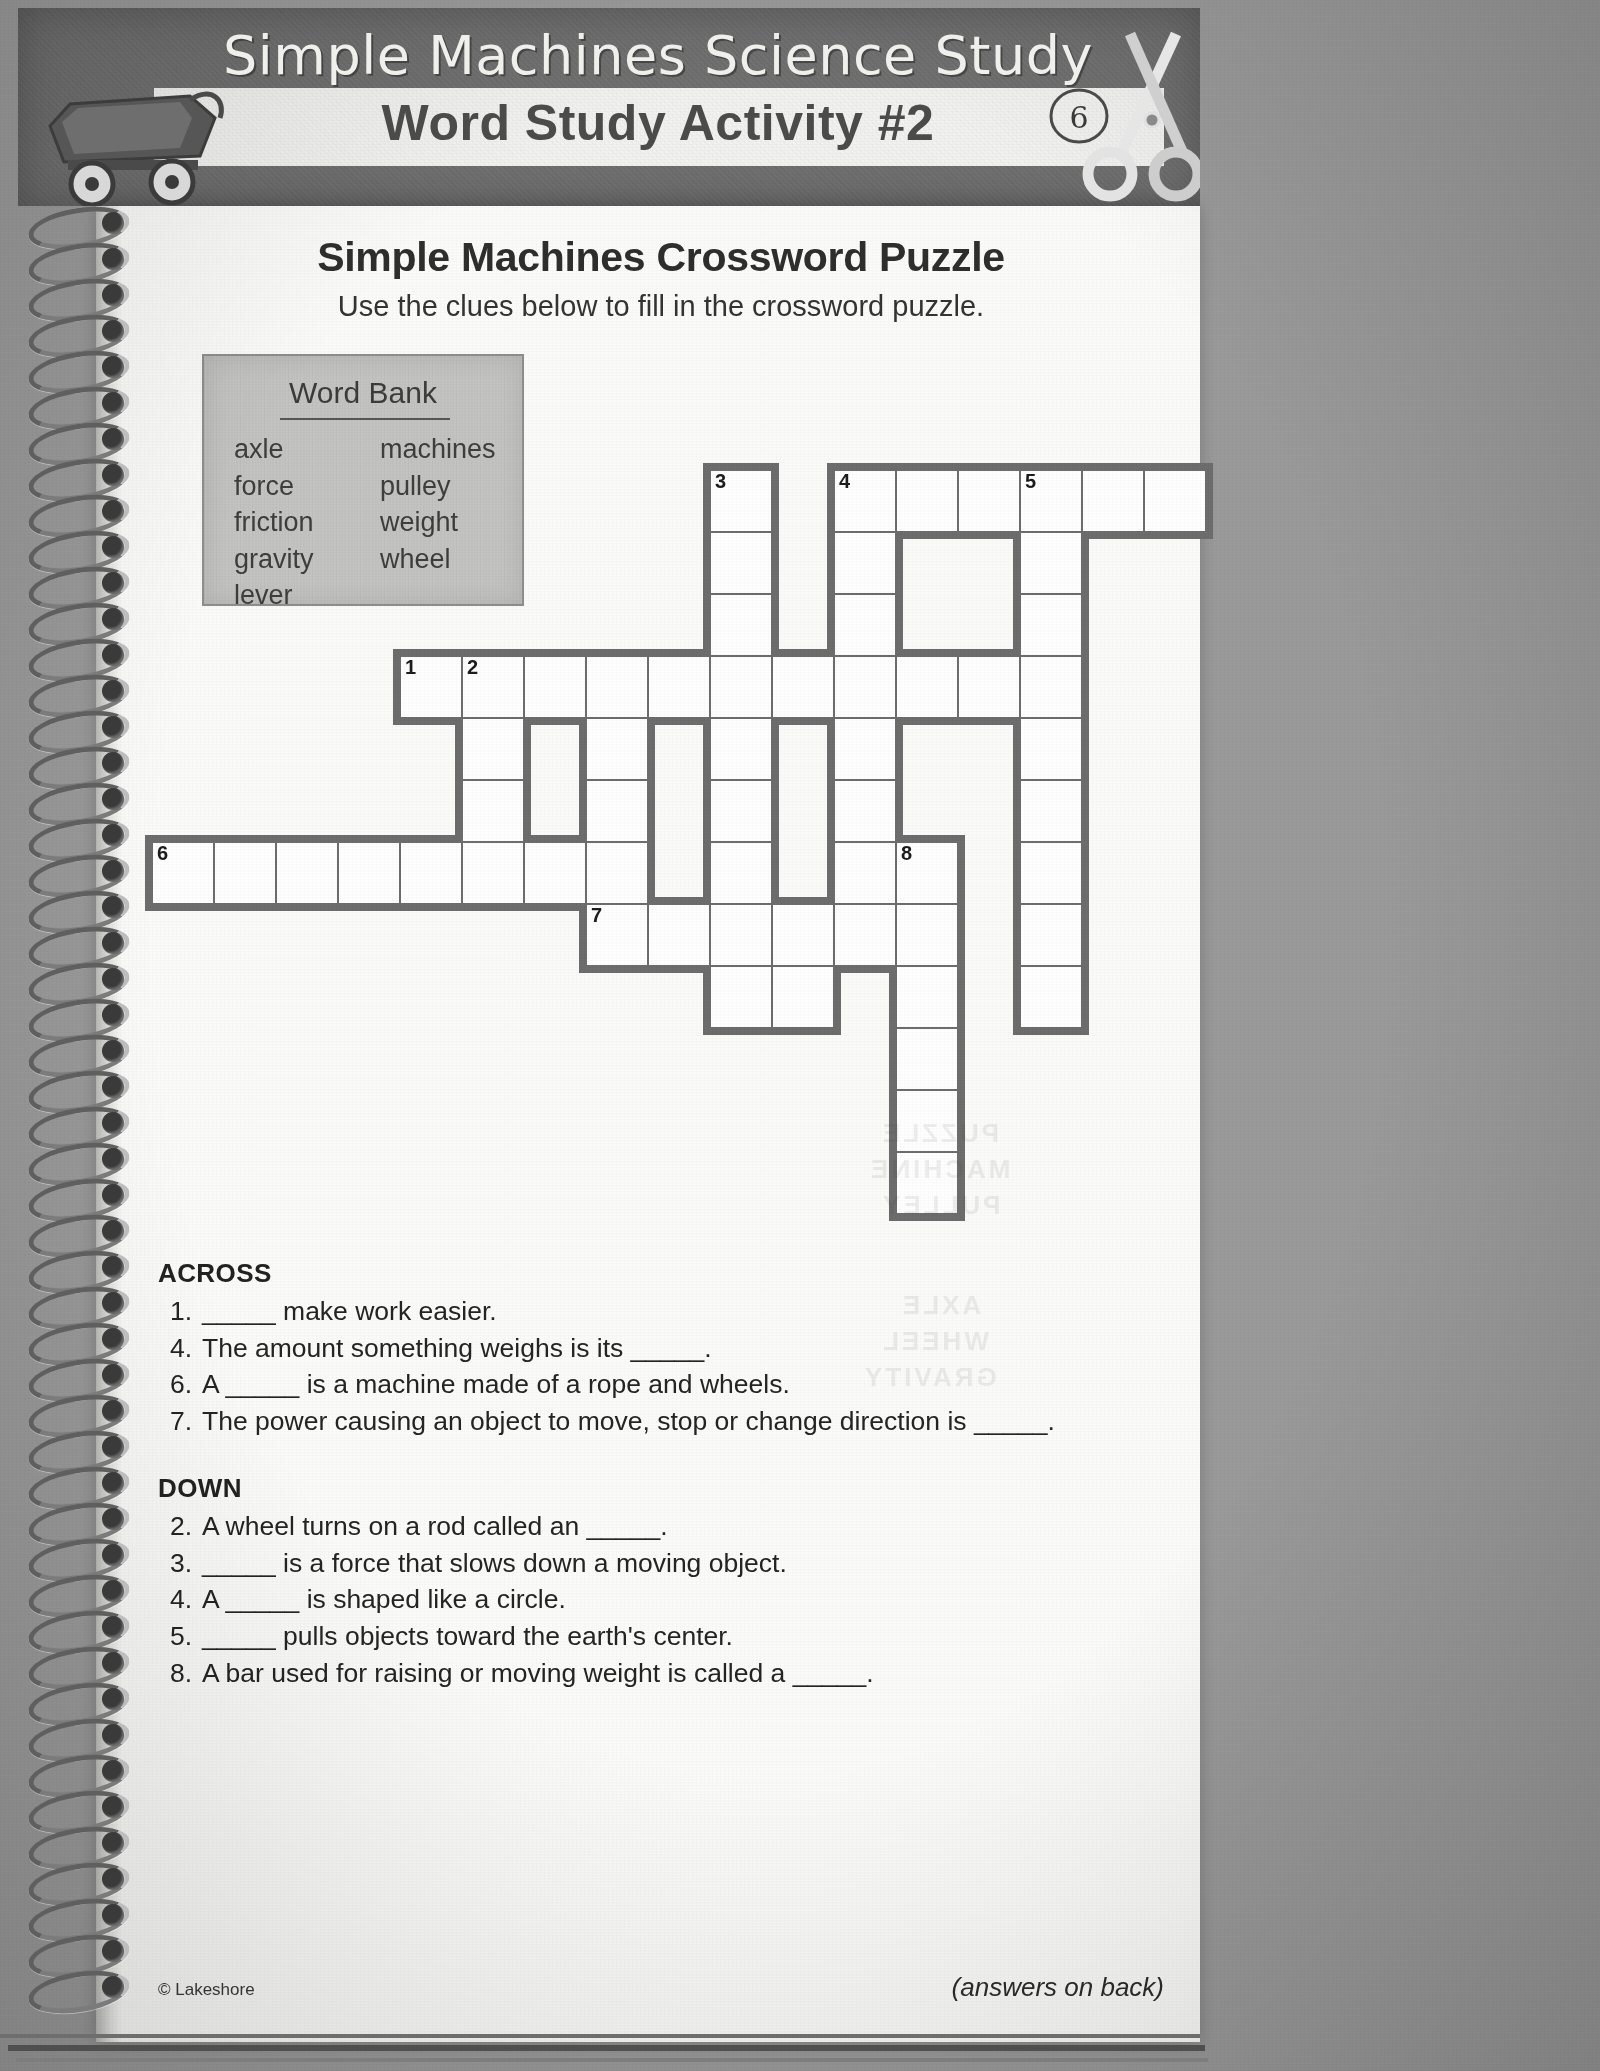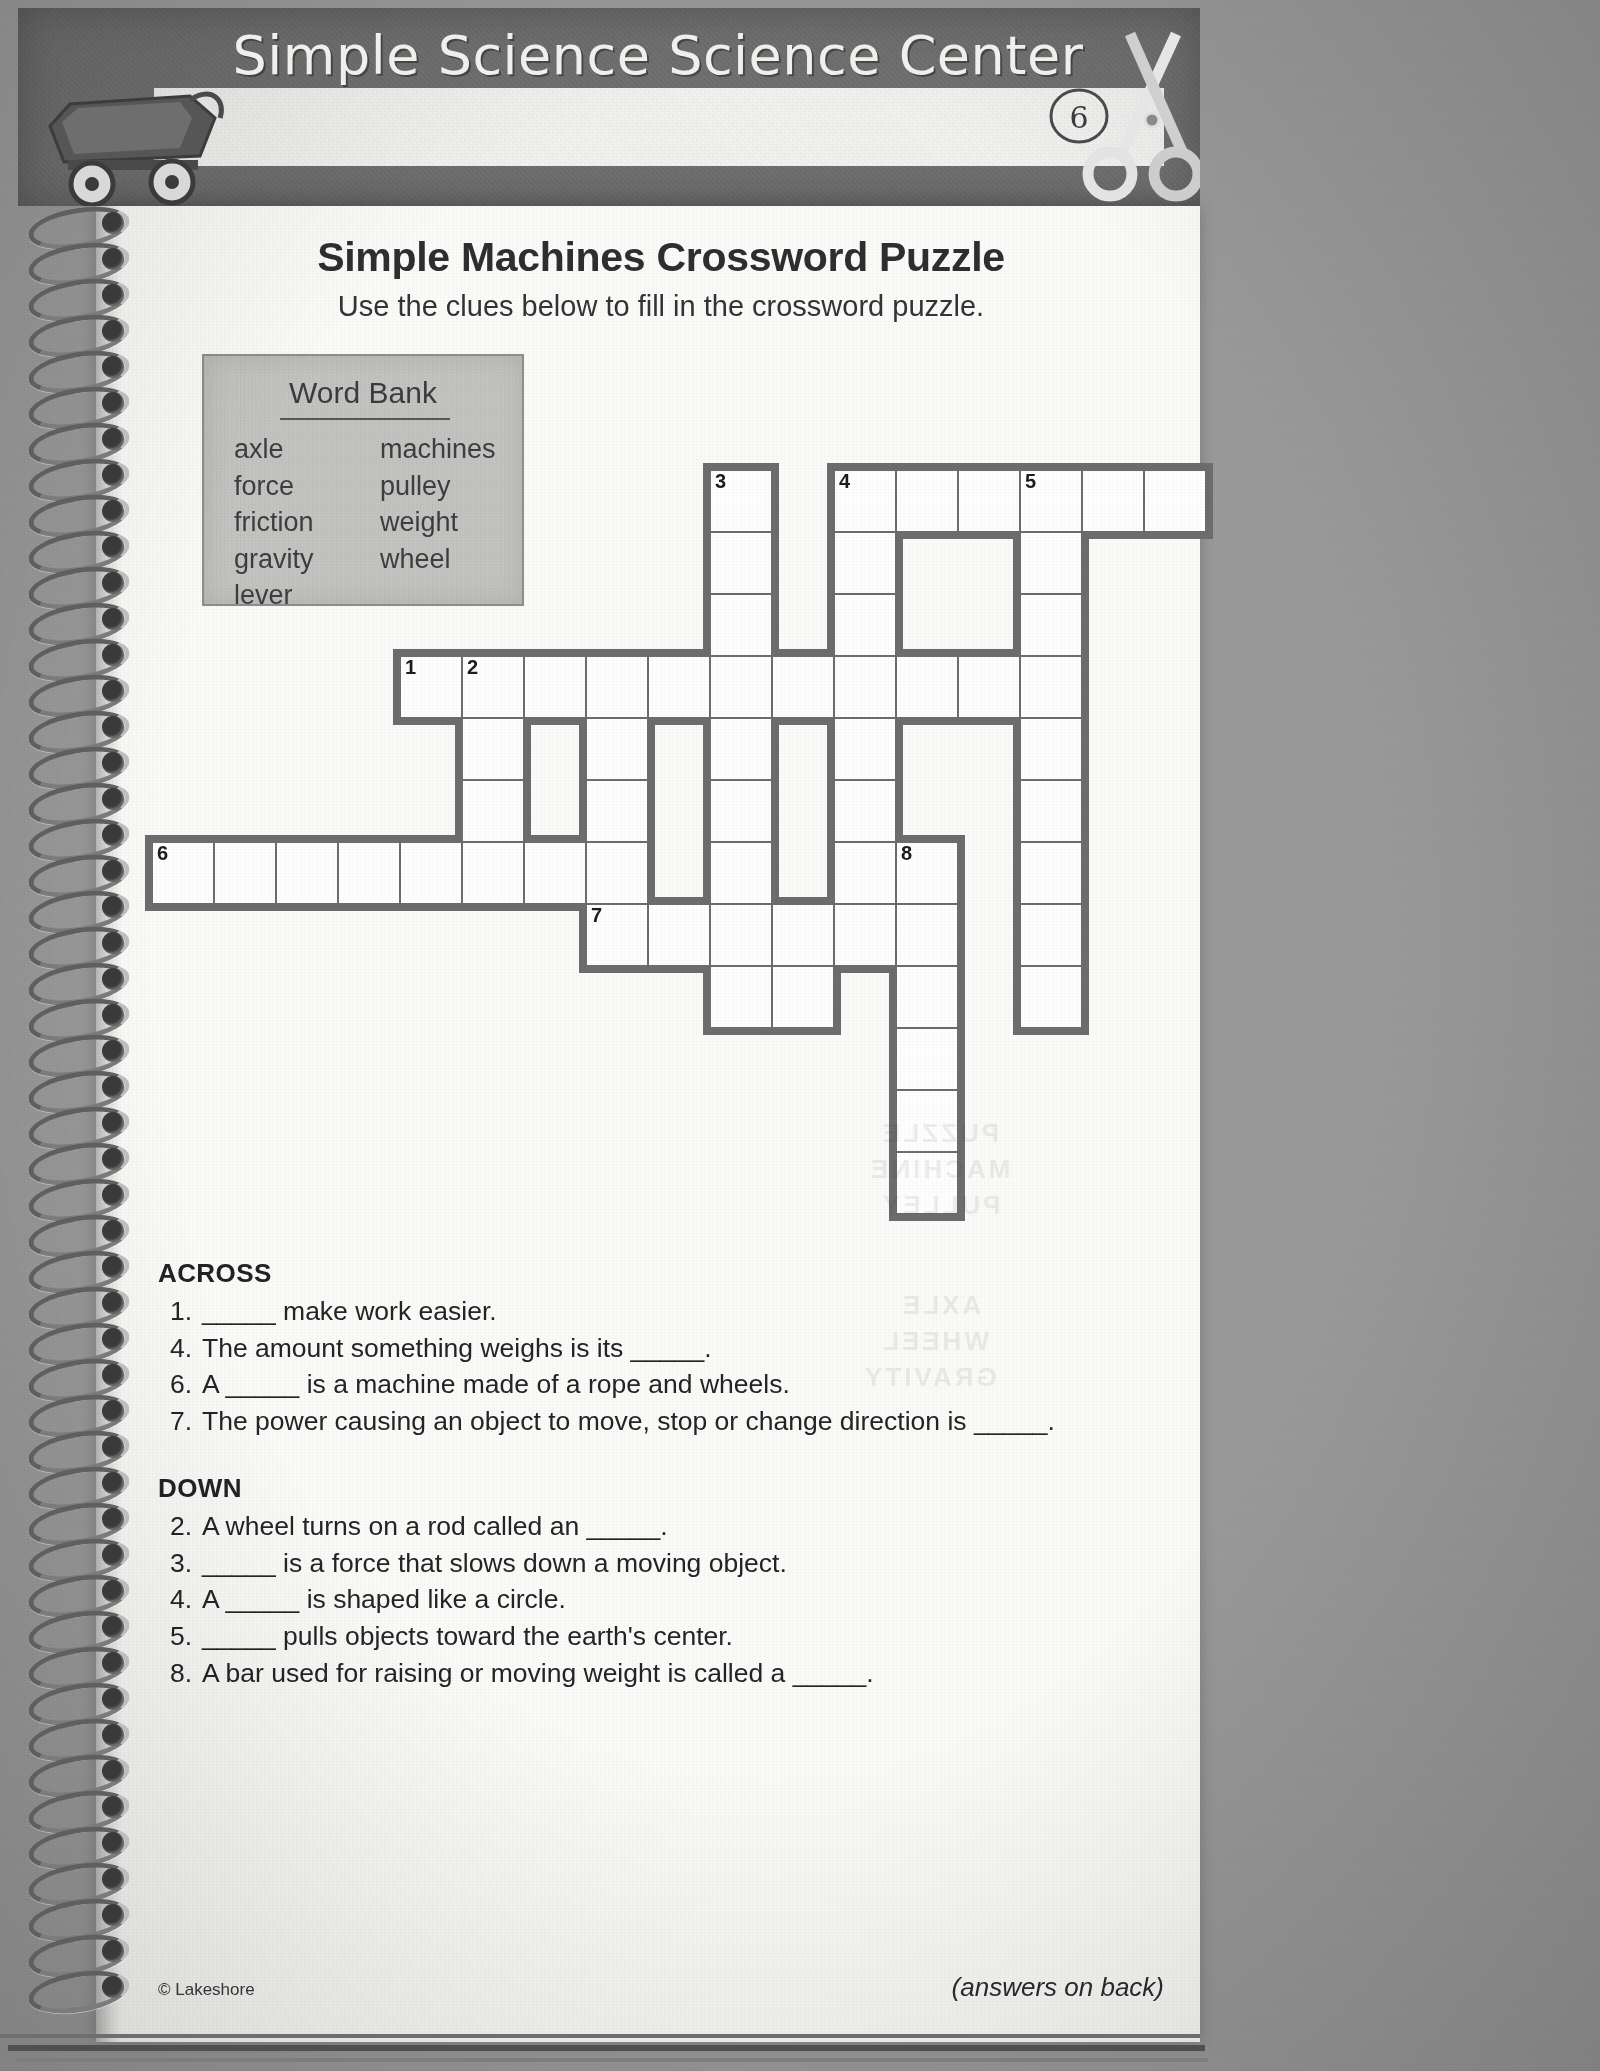--- a/index.html
+++ b/index.html
@@ -193,21 +193,22 @@
     transform:scaleX(-1);letter-spacing:3px;
   }
 </style>
 </head>
 <body>
 
 <div id="scan">
 
   <div id="header">
     <div id="white-strip"></div>
-    <div class="hdr-title">Simple Science Science Center</div>
+    <div class="hdr-title">Simple Machines Science Study</div>
+    <div class="hdr-sub">Word Study Activity #2</div>
 
     <svg id="wagon" viewBox="0 0 190 128">
       <path d="M10 48 L30 26 L150 18 L175 40 L160 78 L24 84 Z" fill="#565656" stroke="#3c3c3c" stroke-width="3"></path>
       <path d="M22 44 L38 30 L140 24 L152 40 L140 70 L34 76 Z" fill="#6e6e6e"></path>
       <path d="M150 22 C172 8, 186 22, 180 40" fill="none" stroke="#4a4a4a" stroke-width="5"></path>
       <rect x="28" y="82" width="130" height="10" fill="#4a4a4a"></rect>
       <circle cx="52" cy="106" r="21" fill="#d8d8d8" stroke="#3b3b3b" stroke-width="5"></circle>
       <circle cx="52" cy="106" r="7" fill="#3b3b3b"></circle>
       <circle cx="132" cy="104" r="21" fill="#d8d8d8" stroke="#3b3b3b" stroke-width="5"></circle>
       <circle cx="132" cy="104" r="7" fill="#3b3b3b"></circle>

